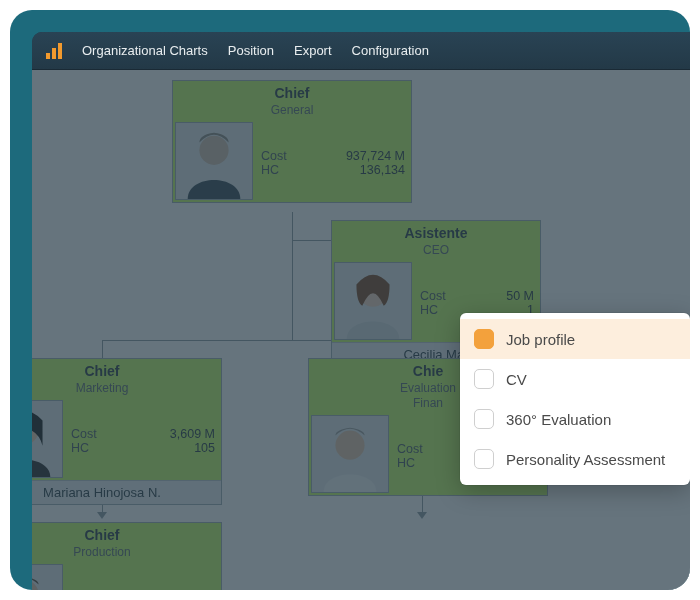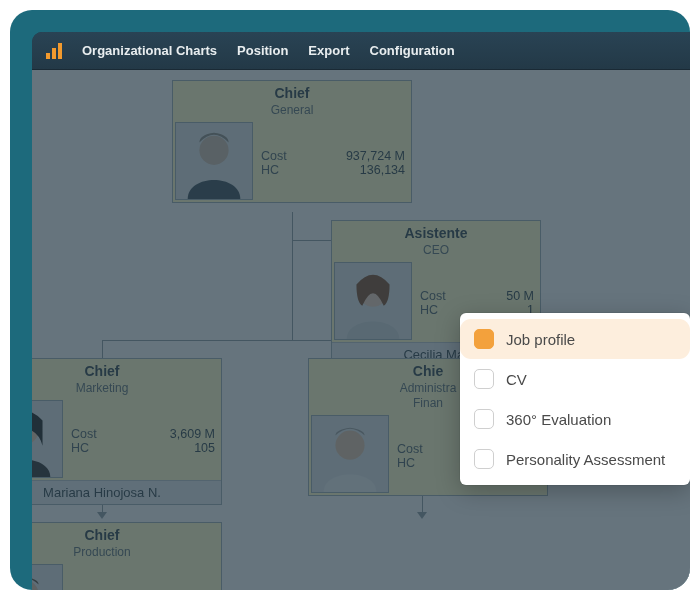--- a/index.html
+++ b/index.html
@@ -40,37 +40,37 @@
   .logo-bars {
     display: flex; align-items: flex-end; gap: 2px;
     height: 16px;
   }
   .logo-bars span {
     width: 4px; background: #f29a2e; display: block;
   }
   .logo-bars span:nth-child(1){height:6px}
   .logo-bars span:nth-child(2){height:11px}
   .logo-bars span:nth-child(3){height:16px}
-  .topnav a { color:#e8edef; cursor:pointer;font-weight:bold; }
+  .topnav a { color:#e8edef; cursor:pointer; }
   .canvas {
     position: absolute;
     top: 38px; left:0; right:0; bottom:0;
     background: #f2f3f3;
   }
   .dim-overlay {
     position:absolute; inset:0;
     background: rgba(35,56,69,0.68);
     pointer-events:none;
     z-index: 50;
   }
   
   .node {
     position: absolute;
     width: 240px;
-    background: #fef9c3;
+    background: #bef264;
     border: 1px solid #9aa7ad;
     font-size: 13px;
     color: #3a4a52;
   }
   .node .title-row {
     text-align: center;
     padding: 4px 2px 2px 2px;
     line-height: 1.25;
   }
   .node .title-row .t1 { font-weight: 700; color:#2f3f47; font-size:14px;}
@@ -127,21 +127,20 @@
     width: 230px;
     padding: 6px 0;
     color:#4a4a4a;
     font-size:15px;
   }
   .popup .item {
     display:flex; align-items:center;
     gap:12px;
     padding:10px 14px;
     cursor:pointer;
-    border-radius:11px;
   }
   .popup .item.selected {
     background:#fdeedd;
   }
   .chk {
     width:20px;height:20px;
     border:1.5px solid #cfcfcf;
     border-radius:5px;
     flex:none;
   }
@@ -262,21 +261,21 @@
                 <span class="v">105</span>
               </div>
           </div>
         </div>
         <div class="name-row">Mariana Hinojosa N.</div>
       </div>
 
       <div class="node" style="left:276px; top:288px;">
         <div class="title-row">
           <div class="t1">Chie</div>
-          <div class="t2"><span>Administra</span><br><span>Finan</span></div>
+          <div class="t2"><span>Evaluation</span><br><span>Finan</span></div>
         </div>
         <div class="body">
           <div class="avatar">
             <svg viewBox="0 0 78 78">
                 <rect width="78" height="78" fill="#d9dee1"></rect>
                 <circle cx="39" cy="30" r="15" fill="#dcbfa6"></circle>
                 <path d="M12 78 C12 54 66 54 66 78 Z" fill="#e6e8ea"></path>
                 <path d="M24 20 Q39 6 54 20 Q54 14 39 12 Q24 14 24 20 Z" fill="#9a9a98"></path>
               </svg>
           </div>

